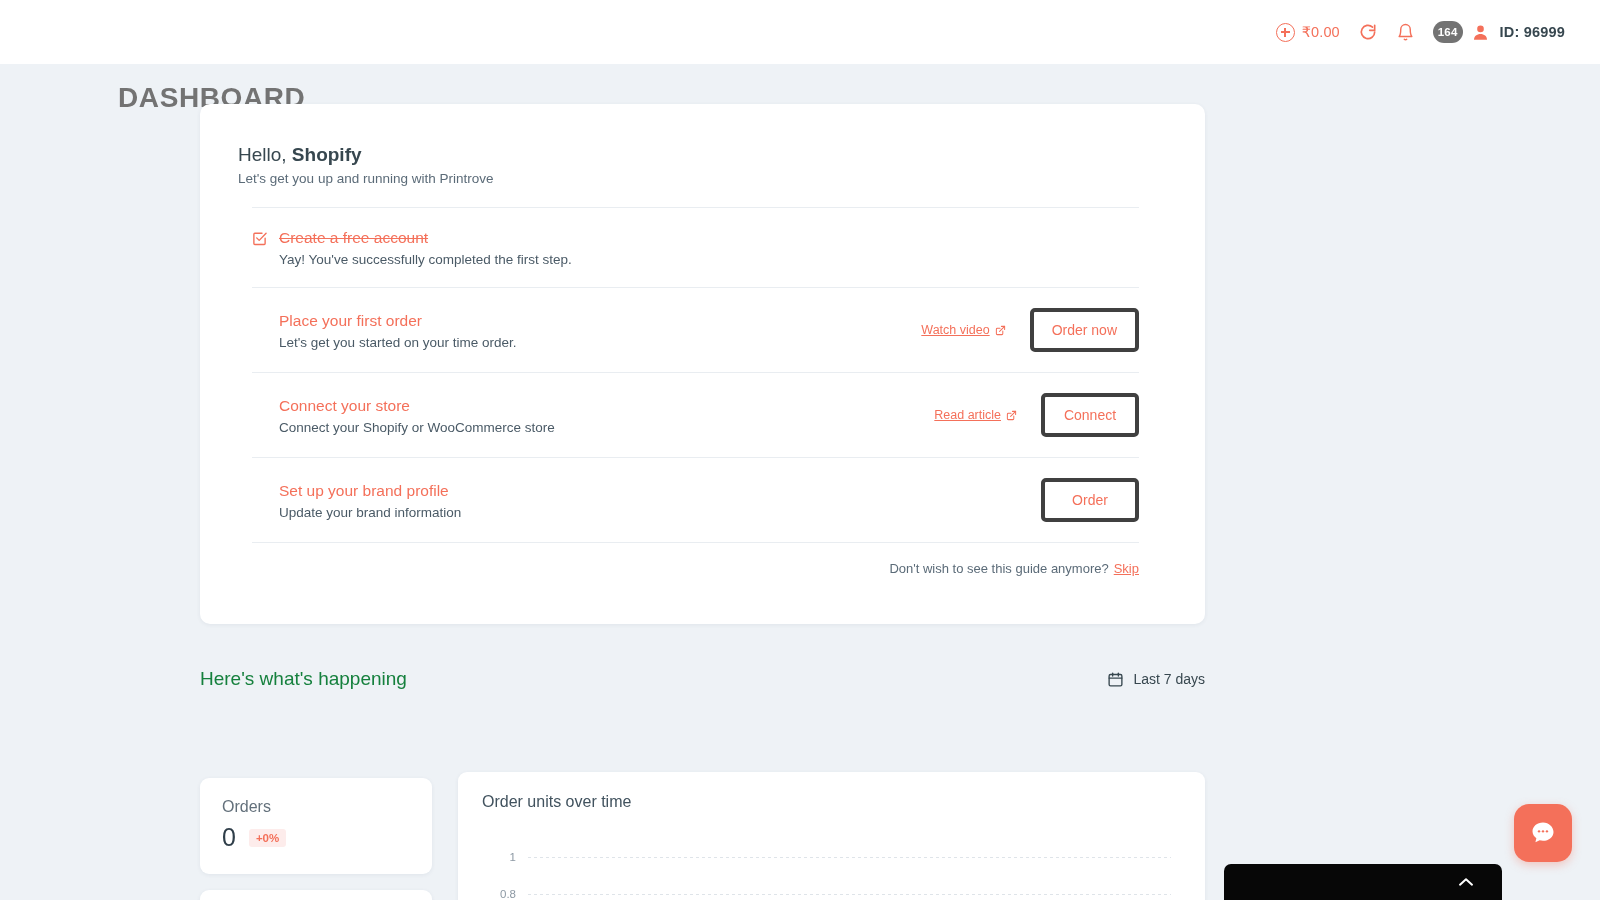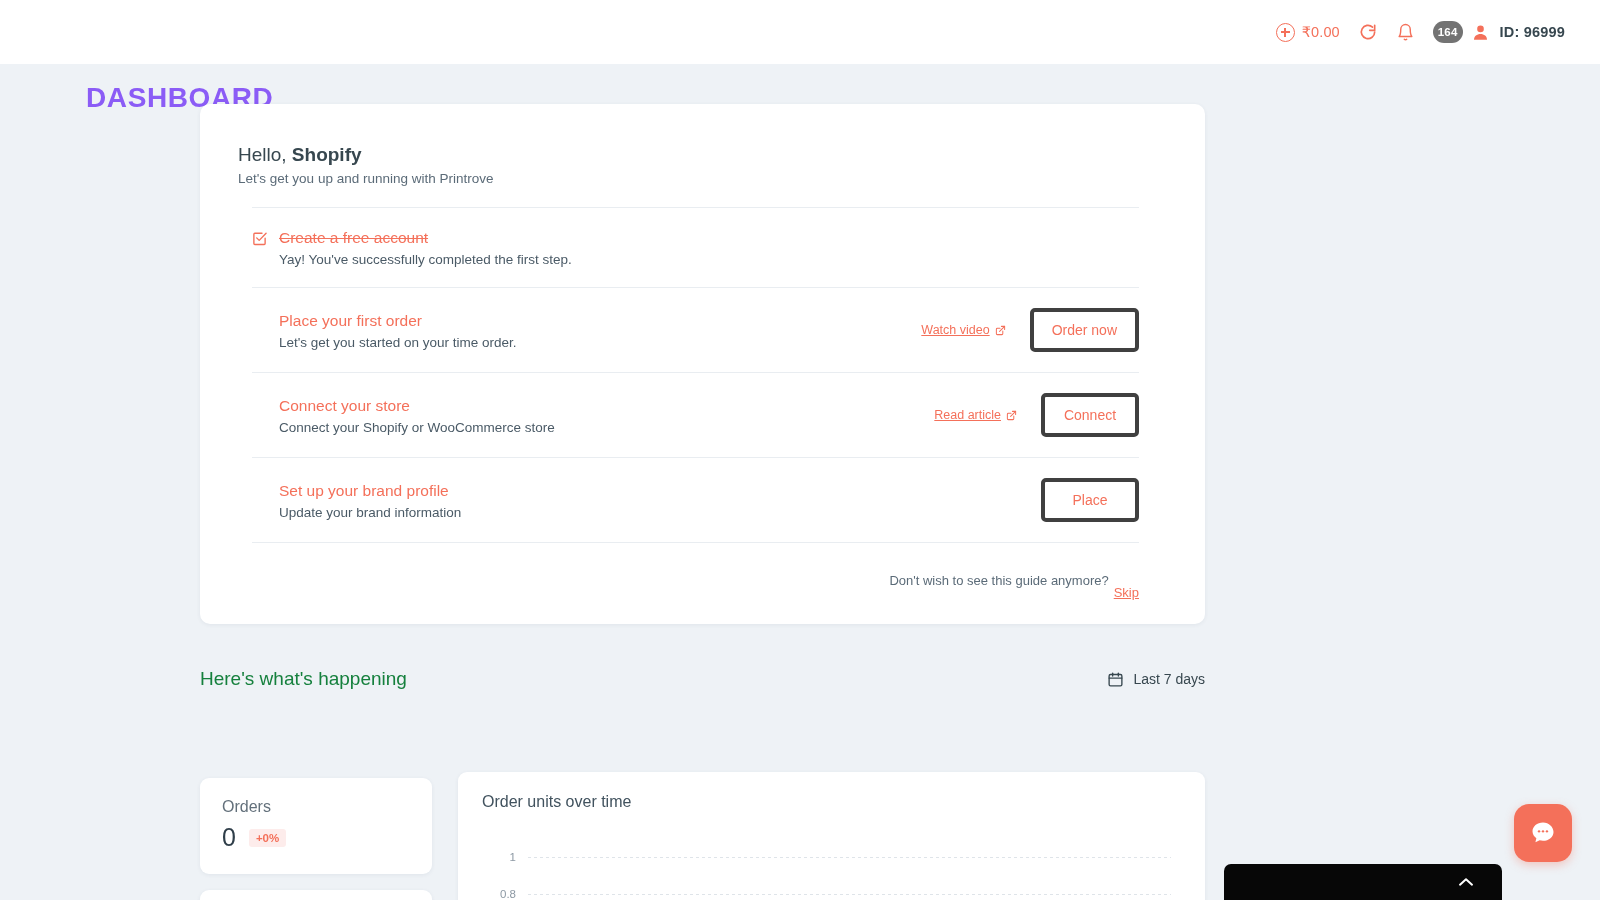--- a/index.html
+++ b/index.html
@@ -44,22 +44,22 @@
     padding: 0 5px; letter-spacing: .2px;
   }
   .user-id {
     font-size: 14.5px; color: #37474f; font-weight: bold;
     margin-left: 10px; letter-spacing: .2px;
   }
 
   
   .content { position: absolute; top: 56px; left: 0; width: 1600px; }
   .page-title {
-    margin: 26px 0 0 86px;
-    font-size: 28px; font-weight: bold; color: #8b5cf6;
+    margin: 26px 0 0 118px;
+    font-size: 28px; font-weight: bold; color: #737373;
     letter-spacing: .6px;
   }
 
   
   .guide-card {
     position: absolute; left: 200px; top: 104px;
     width: 1005px; height: 520px;
     background: #fff; border-radius: 10px;
     box-shadow: 0 1px 4px rgba(40,60,80,.07);
     padding: 40px 52px 0 38px;
@@ -95,21 +95,21 @@
     padding: 10px 18px; cursor: pointer;
     font-family: inherit; min-width: 98px; text-align: center;
   }
   .step-divider { margin: 0 14px; }
 
   .guide-foot {
     display: flex; justify-content: flex-end; align-items: center;
     padding: 18px 14px 0 0; font-size: 13px; color: #5b6b78;
   }
   .skip-link {
-    color: #f4705a; text-decoration: underline; margin-left: 5px; cursor: pointer; margin-top: 24px;
+    color: #f4705a; text-decoration: underline; margin-left: 5px; cursor: pointer;
   }
 
   
   .happening-row {
     position: absolute; left: 200px; top: 668px; width: 1005px;
     display: flex; align-items: center; justify-content: space-between;
   }
   .happening-title { font-size: 19px; color: #15803d; }
   .range-picker {
     display: flex; align-items: center; gap: 9px;
@@ -291,21 +291,21 @@
     <div class="divider step-divider"></div>
 
     <div class="step">
       <div class="step-left">
         <div class="step-body">
           <div class="step-title">Set up your brand profile</div>
           <div class="step-desc">Update your brand information</div>
         </div>
       </div>
       <div class="step-right">
-        <button class="btn-outline">Place</button>
+        <button class="btn-outline">Order</button>
       </div>
     </div>
 
     <div class="divider step-divider"></div>
 
     <div class="guide-foot">
       <span>Don't wish to see this guide anymore?</span>
       <span class="skip-link">Skip</span>
     </div>
   </div>

